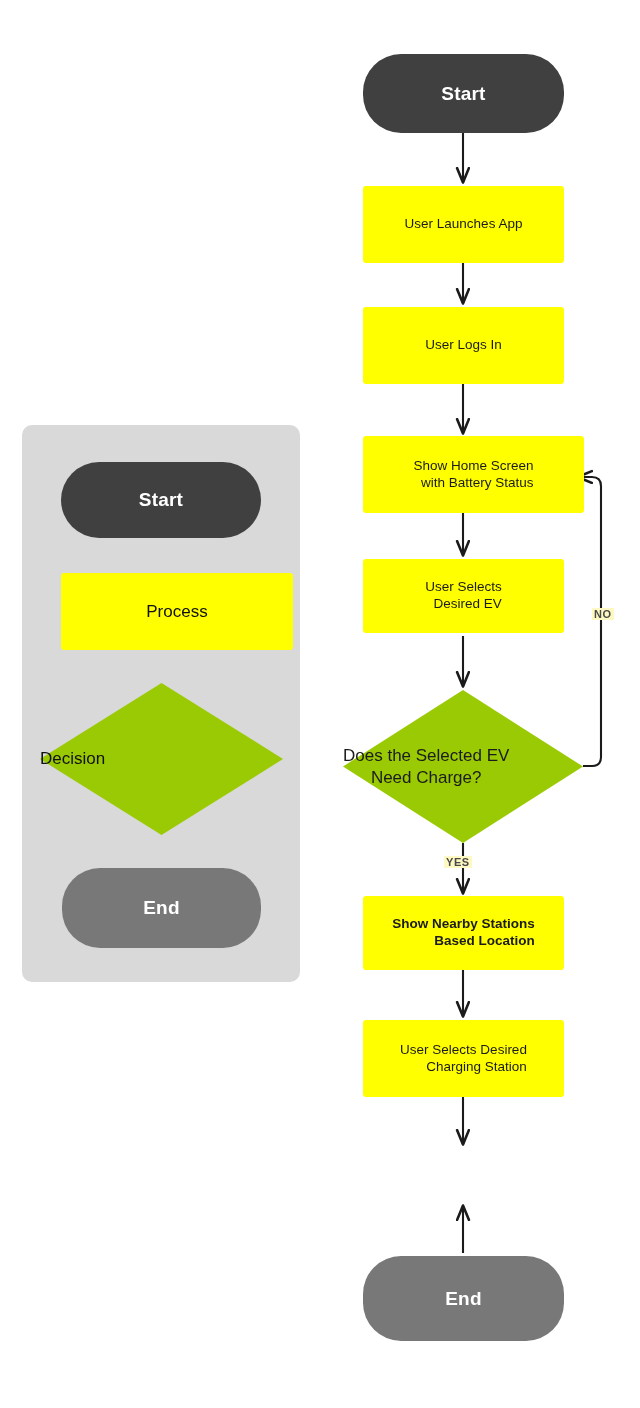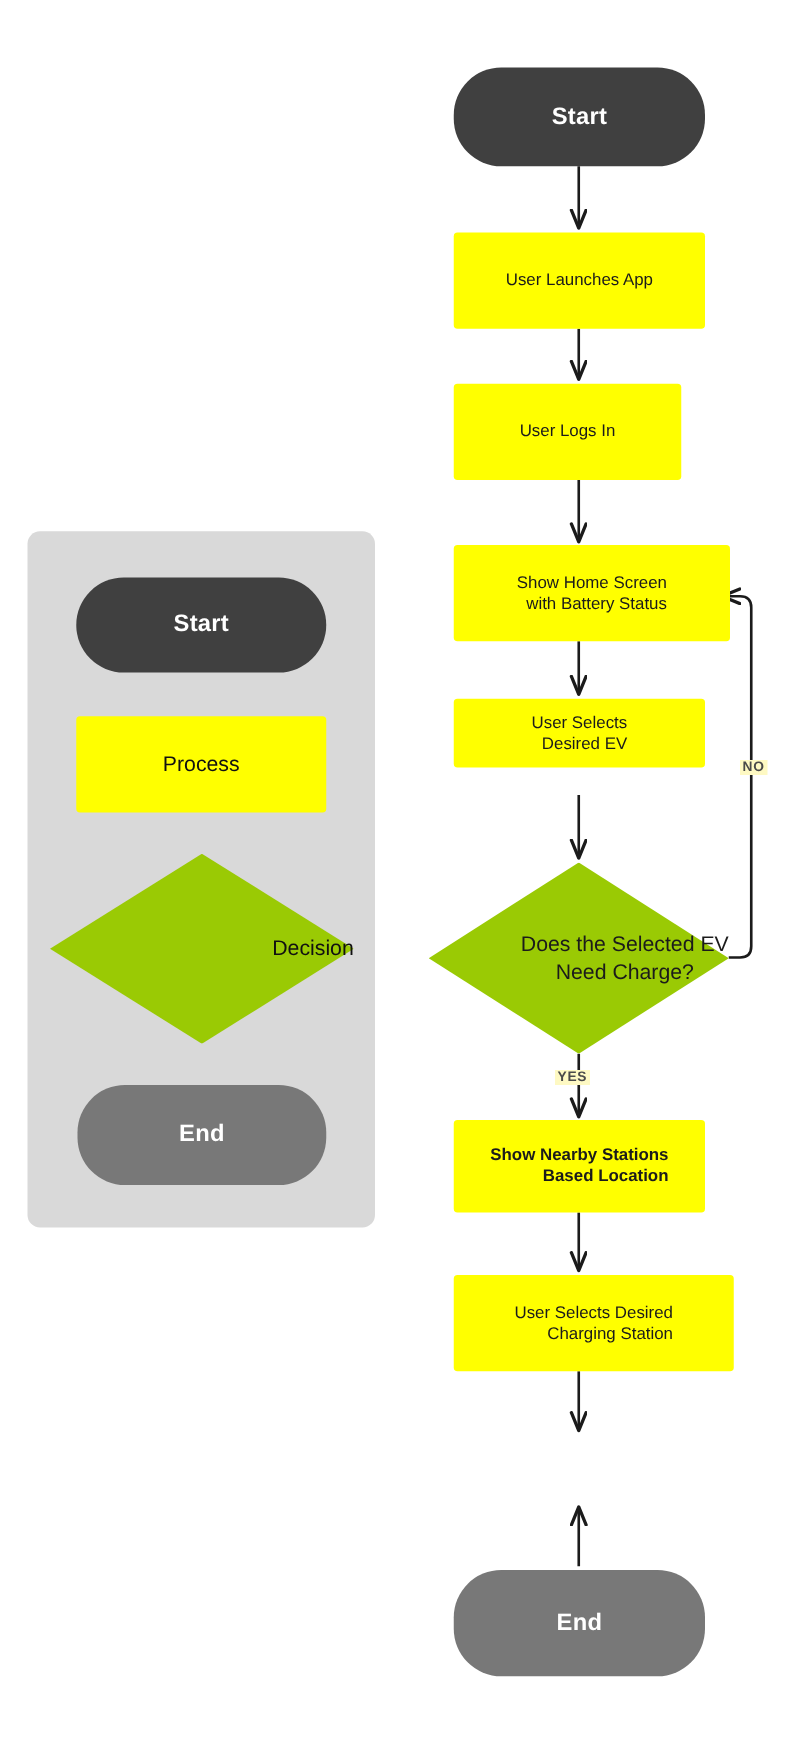--- a/index.html
+++ b/index.html
@@ -55,21 +55,21 @@
     font-size: 13.5px;
     border-radius: 3px;
     text-align: right;
   }
 
   .decision-wrap {
     position: absolute;
     z-index: 3;
     display: flex;
     align-items: center;
-    justify-content: flex-end;
+    justify-content: flex-start;
   }
   .decision-shape {
     position: absolute;
     left: 0; top: 0;
     width: 100%; height: 100%;
     background: #9ACA04;
     clip-path: polygon(50% 0%, 100% 50%, 50% 100%, 0% 50%);
   }
   .decision-text {
     position: relative;
@@ -127,21 +127,21 @@
 <body>
 
 <div id="canvas">
 
   <div id="legend-panel"></div>
 
   <div class="node terminator start legend-node" style="left:61px; top:462px; width:200px; height:76px;">
     <span class="label">Start</span>
   </div>
 
-  <div class="node process legend-node" style="left:61px; top:573px; width:200px; height:77px;">
+  <div class="node process legend-node" style="left:61px; top:573px; width:232px; height:77px;">
     <span class="label">Process</span>
   </div>
 
   <div class="decision-wrap legend-decision" style="left:40px; top:683px; width:243px; height:152px;">
     <div class="decision-shape"></div>
     <div class="decision-text">Decision</div>
   </div>
 
   <div class="node terminator end legend-node" style="left:62px; top:868px; width:199px; height:80px;">
     <span class="label">End</span>
@@ -181,46 +181,46 @@
   <span class="edge-label" style="left:444px; top:856px;">YES</span>
 
   <div class="node terminator start" style="left:363px; top:54px; width:201px; height:79px;">
     <span class="label">Start</span>
   </div>
 
   <div class="node process" style="left:363px; top:186px; width:201px; height:77px;">
     <span class="label">User Launches App</span>
   </div>
 
-  <div class="node process" style="left:363px; top:307px; width:182px; height:77px;">
+  <div class="node process" style="left:363px; top:307px; width:201px; height:77px;">
     <span class="label">User Logs In</span>
   </div>
 
   <div class="node process" style="left:363px; top:436px; width:221px; height:77px;">
     <span class="label">Show Home Screen
 with Battery Status</span>
   </div>
 
-  <div class="node process" style="left:363px; top:559px; width:201px; height:55px;">
+  <div class="node process" style="left:363px; top:559px; width:201px; height:74px;">
     <span class="label">User Selects
 Desired EV</span>
   </div>
 
   <div class="decision-wrap" style="left:343px; top:690px; width:240px; height:153px;">
     <div class="decision-shape"></div>
     <div class="decision-text">Does the Selected EV
 Need Charge?</div>
   </div>
 
   <div class="node process" style="left:363px; top:896px; width:201px; height:74px;font-weight:bold;">
     <span class="label">Show Nearby Stations
 Based Location</span>
   </div>
 
-  <div class="node process" style="left:363px; top:1020px; width:224px; height:77px;">
+  <div class="node process" style="left:363px; top:1020px; width:201px; height:77px;">
     <span class="label">User Selects Desired
 Charging Station</span>
   </div>
 
 
   <div class="node terminator end" style="left:363px; top:1256px; width:201px; height:85px;">
     <span class="label">End</span>
   </div>
 
 </div>

